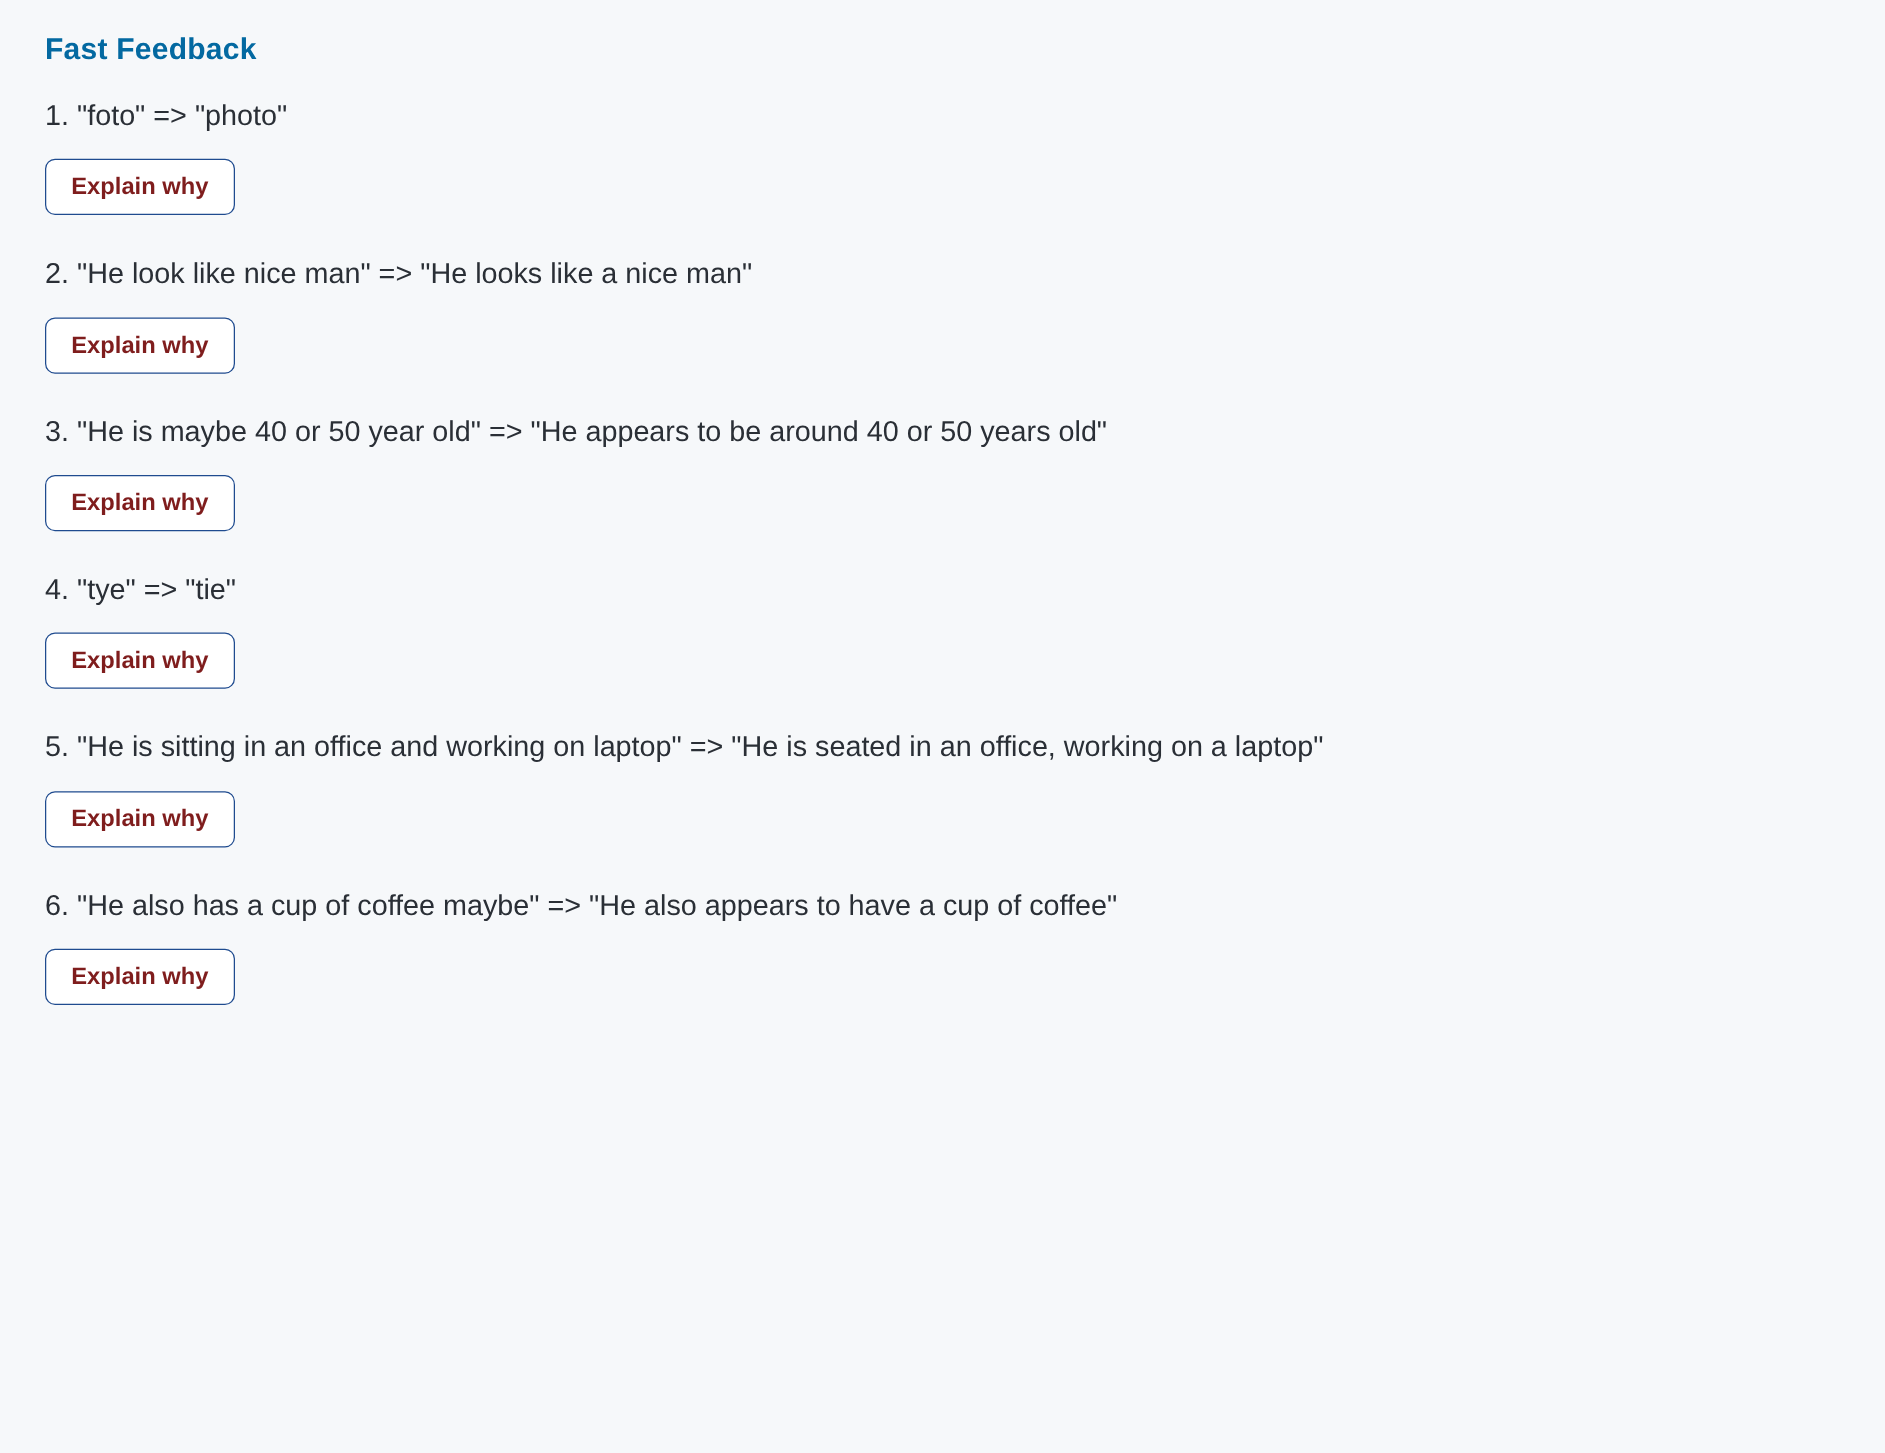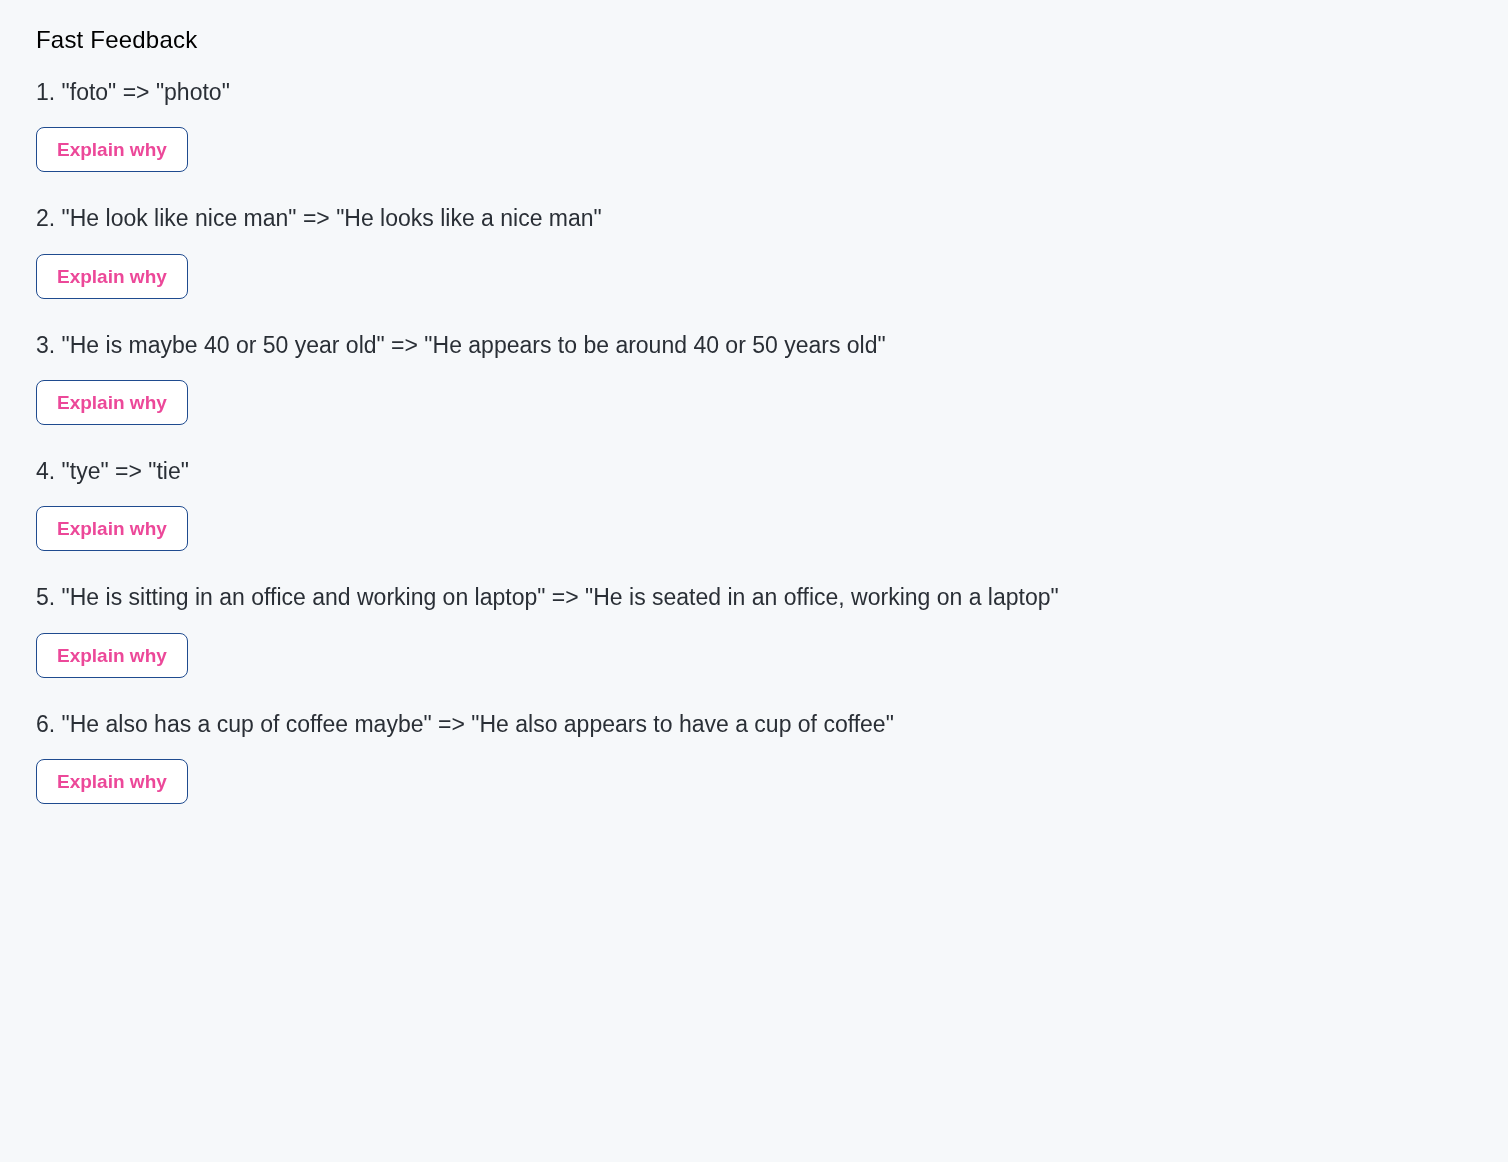--- a/index.html
+++ b/index.html
@@ -7,39 +7,39 @@
     padding: 0;
     background: #f6f8fa;
     font-family: -apple-system, BlinkMacSystemFont, "Segoe UI", Helvetica, Arial, sans-serif;
     color: #2a2f36;
   }
   .wrap {
     padding: 26px 36px 40px 36px;
     max-width: 1100px;
   }
   .section-title {
-    color: #000000;
+    color: #0369a1;
     font-size: 24px;
-    font-weight: 400;
+    font-weight: 700;
     margin: 0 0 22px 0;
     letter-spacing: .2px;
   }
   .item {
     margin-bottom: 30px;
   }
   .item-text {
     font-size: 23px;
     line-height: 1.45;
     color: #2a2f36;
     margin-bottom: 18px;
   }
   .btn {
     display: inline-block;
     border: 1.5px solid #1f4b8f;
-    color: #ec4899;
+    color: #7f1d1d;
     background: #ffffff;
     border-radius: 8px;
     padding: 12px 20px;
     font-size: 19px;
     font-weight: 600;
     cursor: pointer;
     line-height: 1;
     font-family: inherit;
   }
 </style>

